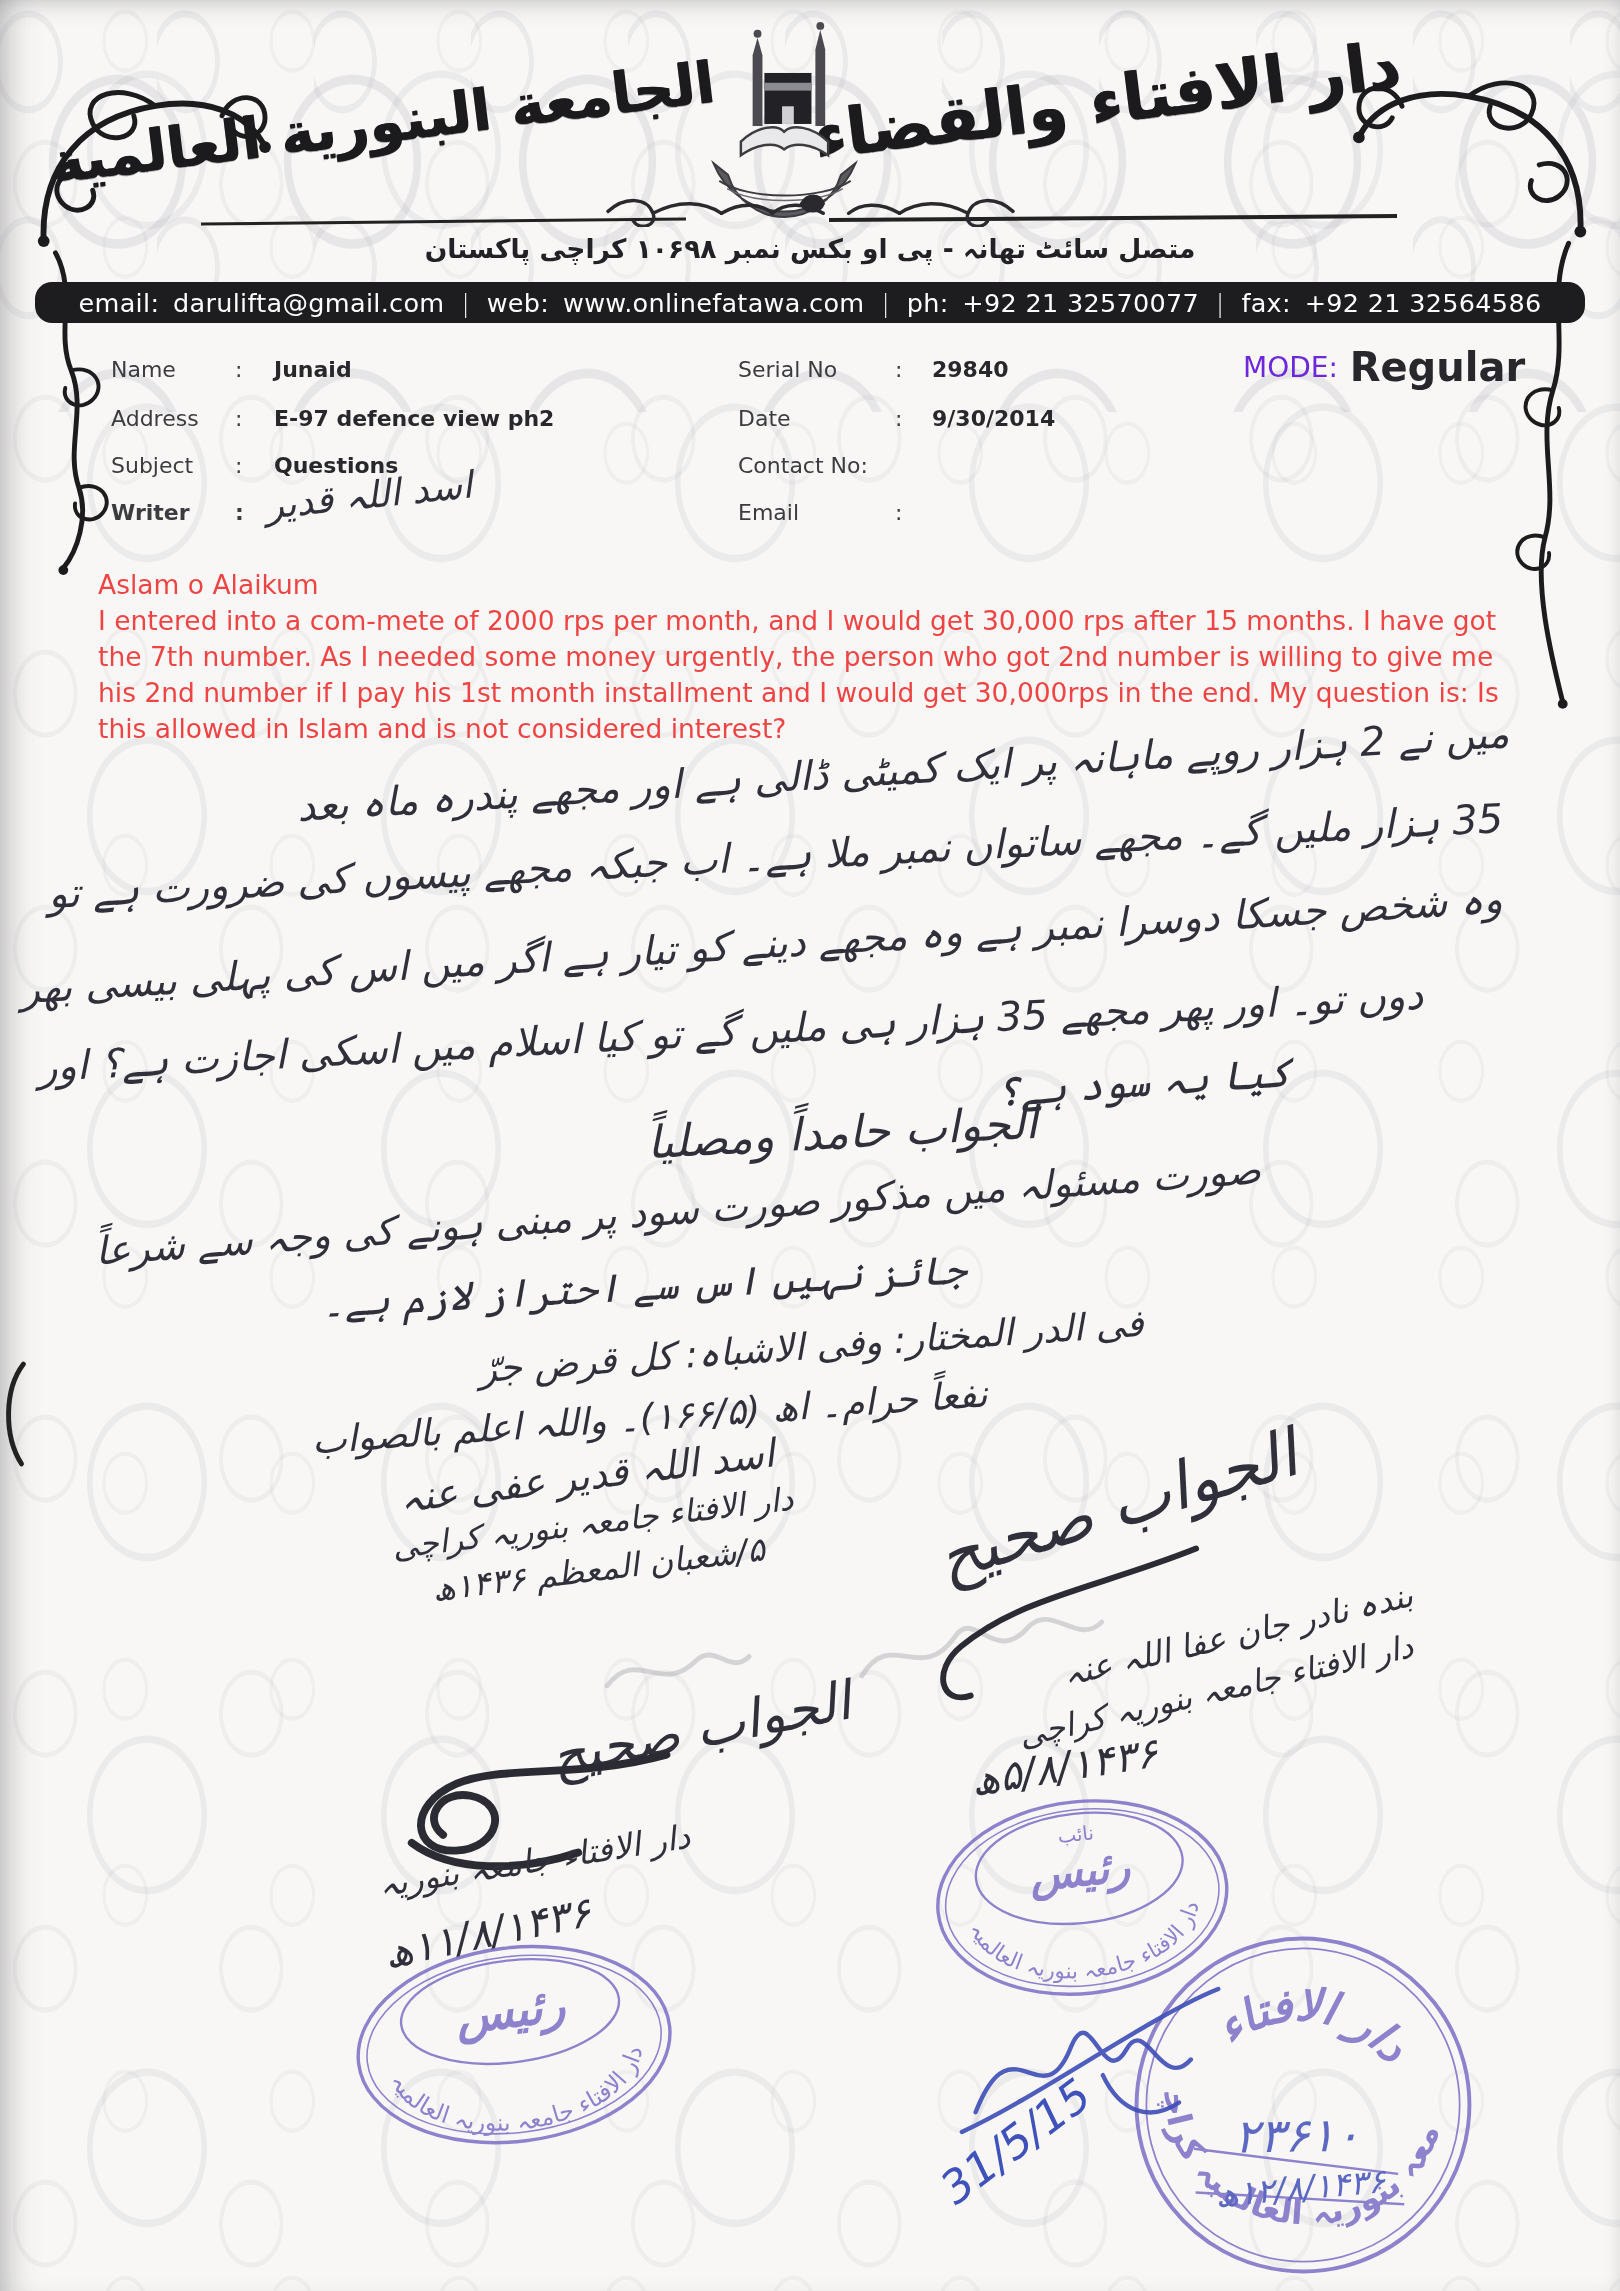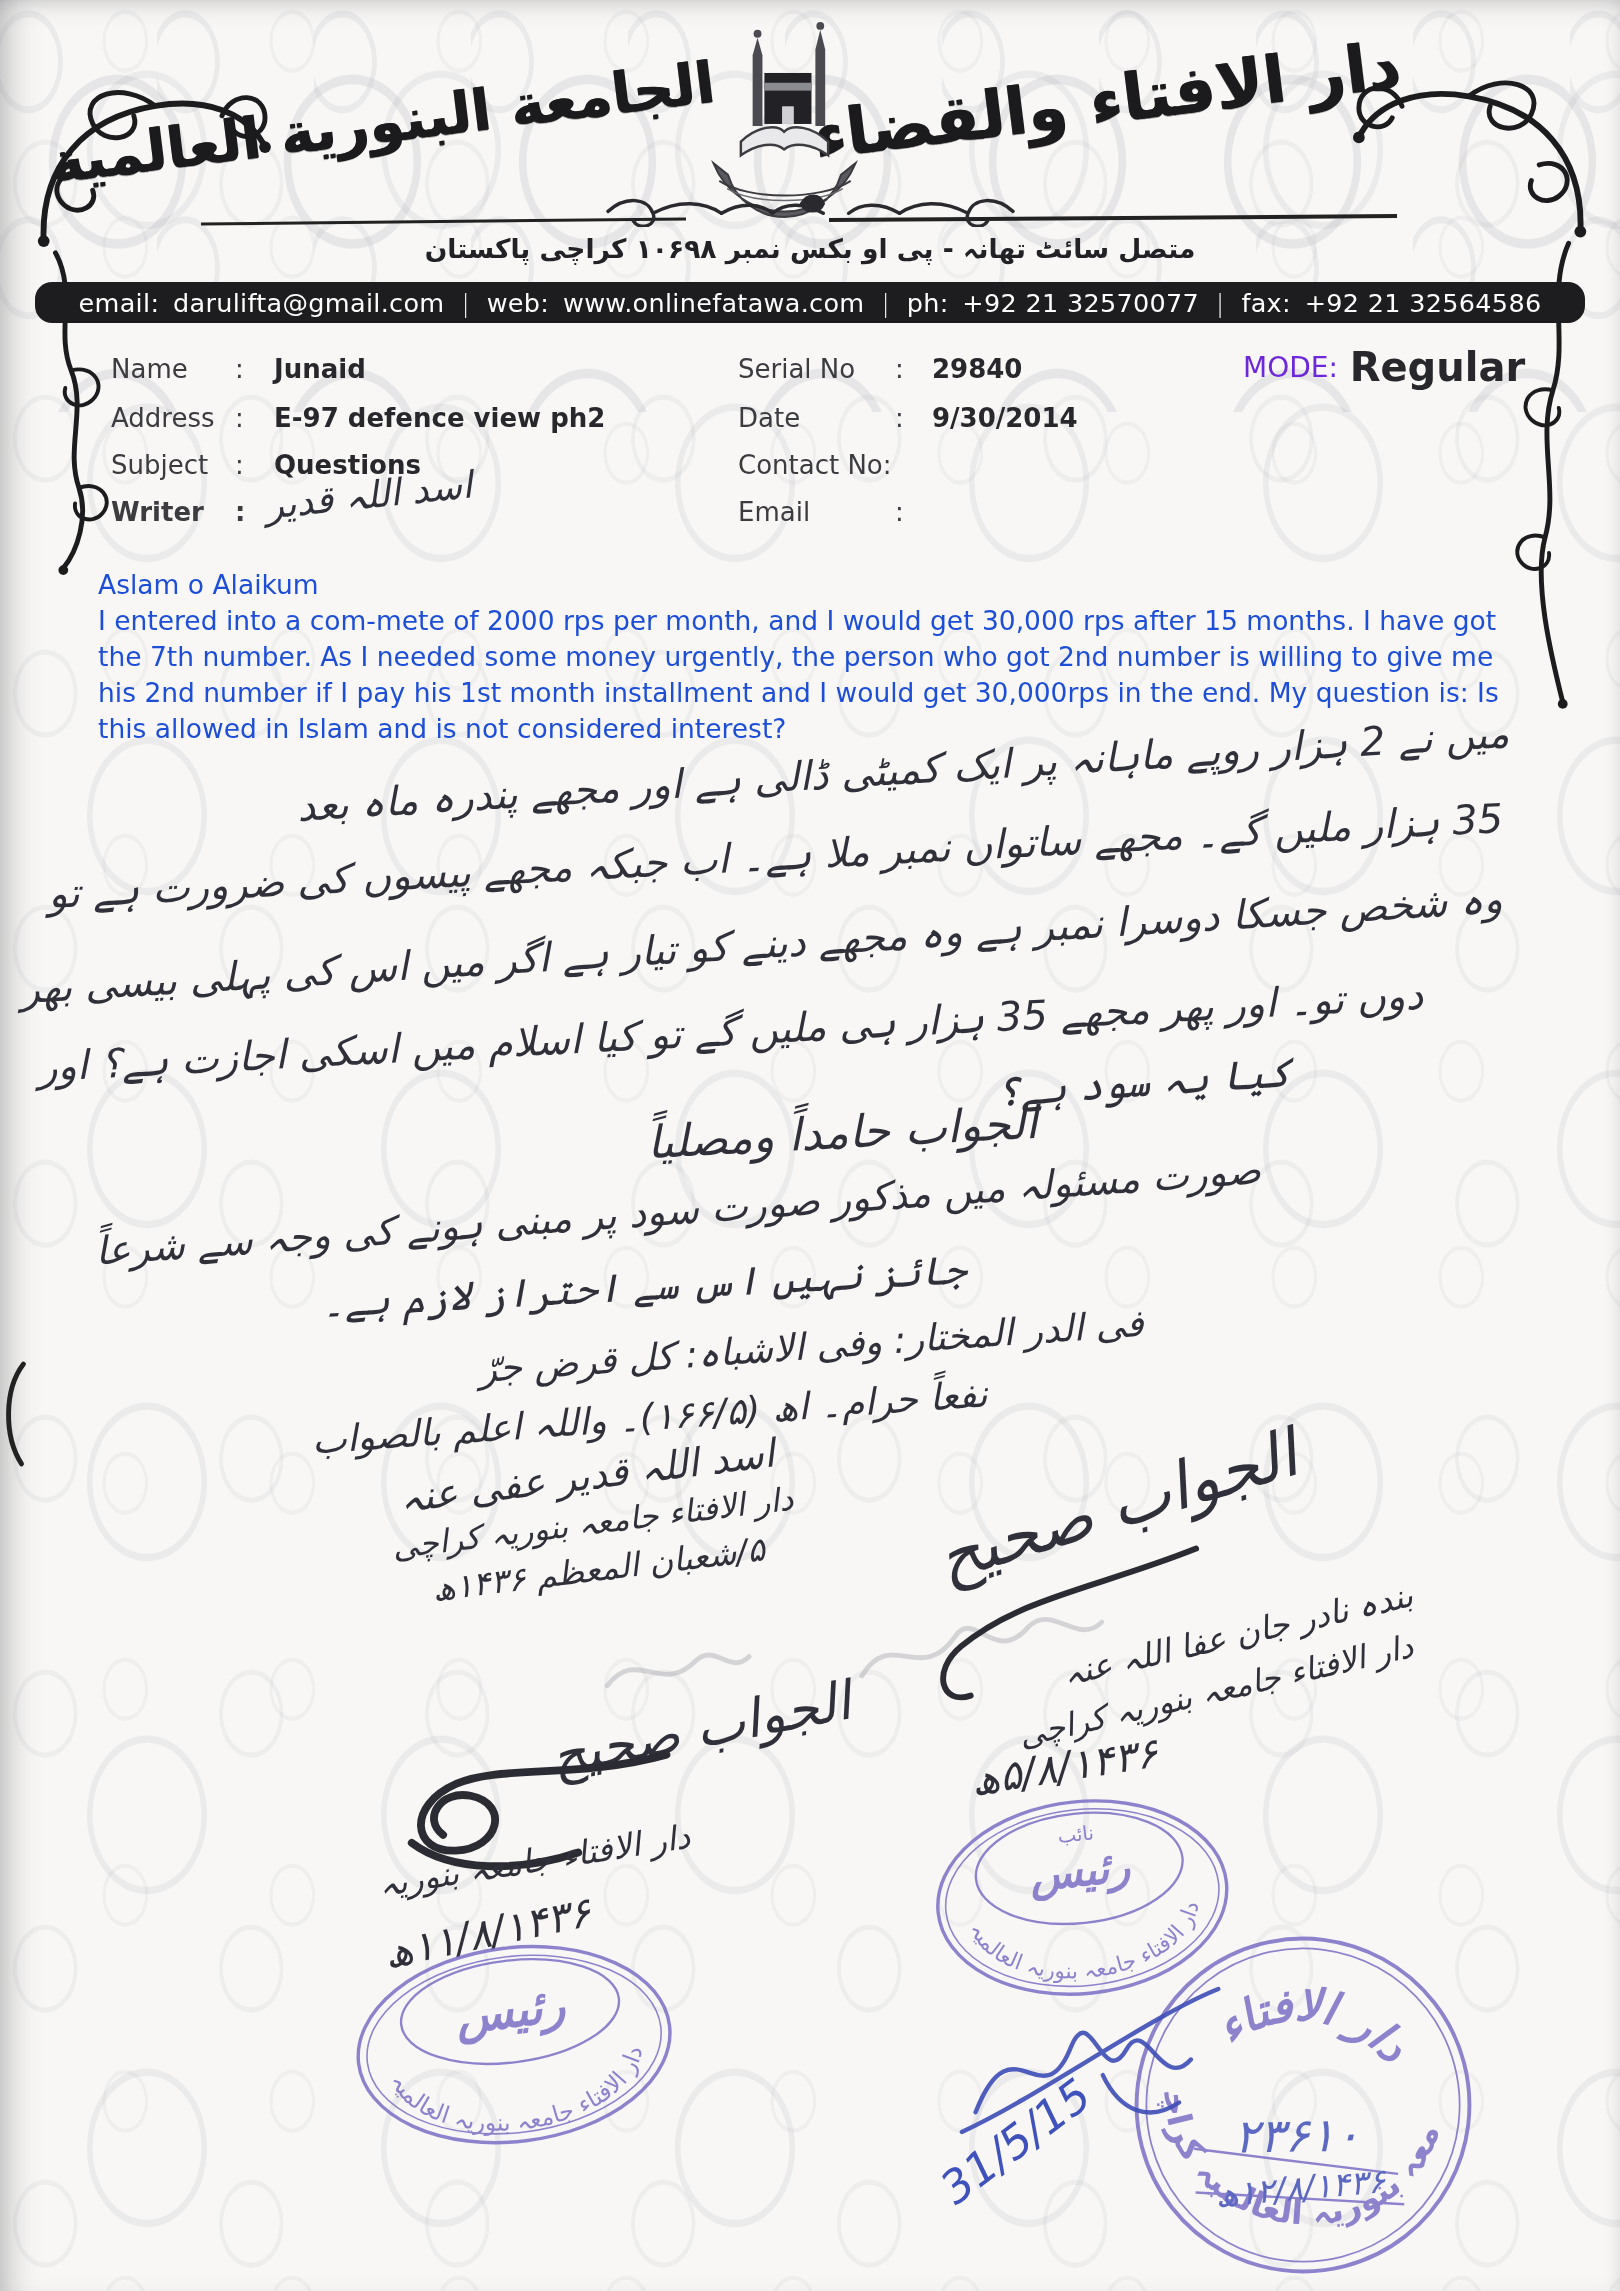--- a/index.html
+++ b/index.html
@@ -27,25 +27,25 @@
     background-size:235px 294px,157px 206px;opacity:.8;}
   .abs{position:absolute;}
   .ar{font-family:"DejaVu Sans",sans-serif;direction:rtl;unicode-bidi:isolate;}
   .hand{font-style:italic;color:#30303a;}
   .caltitle{font-weight:bold;color:#1b1b1d;text-shadow:1px 0 0 currentColor, 0 1px 0 rgba(0,0,0,.35);white-space:nowrap;}
   .rule{background:#222;}
   .cbar{background:#1d1d1f;border-radius:17px;color:#fdfdfd;display:flex;align-items:center;justify-content:center;
         font-size:25.5px;letter-spacing:0.3px;white-space:nowrap;}
   .cbar span{margin:0 6.9px;}
   .cbar .dv{color:#e8e8e8;font-weight:200;margin:0 9.8px;}
-  .frow{display:flex;font-size:26px;line-height:29px;white-space:nowrap;}
+  .frow{display:flex;font-size:22px;line-height:29px;white-space:nowrap;}
   .frow .lab{color:#3b3b40;}
   .frow .col{color:#3b3b40;}
   .frow .val{font-weight:bold;color:#27272c;}
-  .enq{font-size:26.5px;line-height:36px;color:#1d4ed8;}
+  .enq{font-size:26.5px;line-height:36px;color:#ef4444;}
   .uq{font-size:40px;white-space:nowrap;}
   .ansl{font-size:39px;white-space:nowrap;}
   .sig{white-space:nowrap;}
   .stampsvg{opacity:.85;}
   .pen{color:#3f51bb;}
 </style>
 </head>
 <body>
 
 <div class="page">

